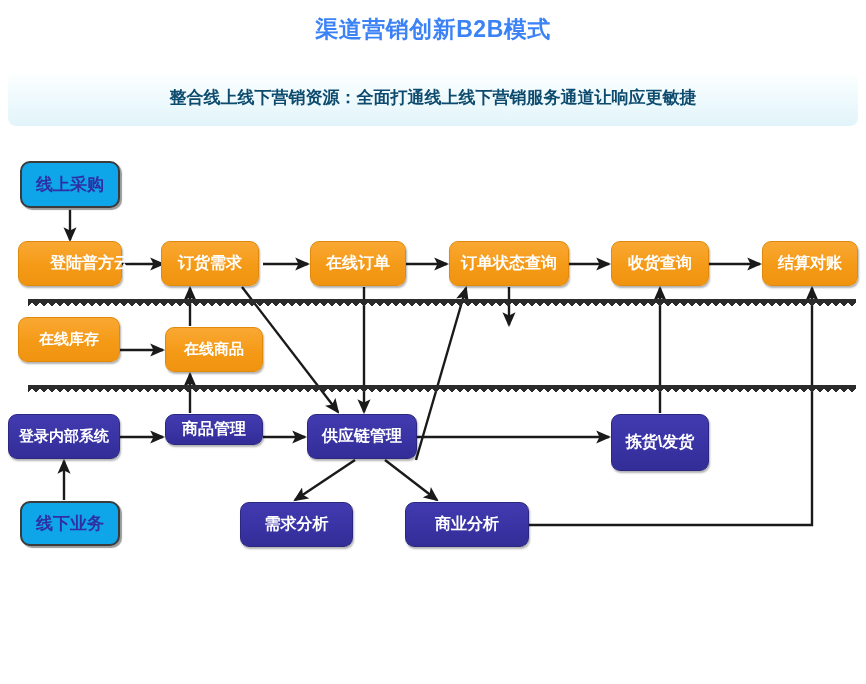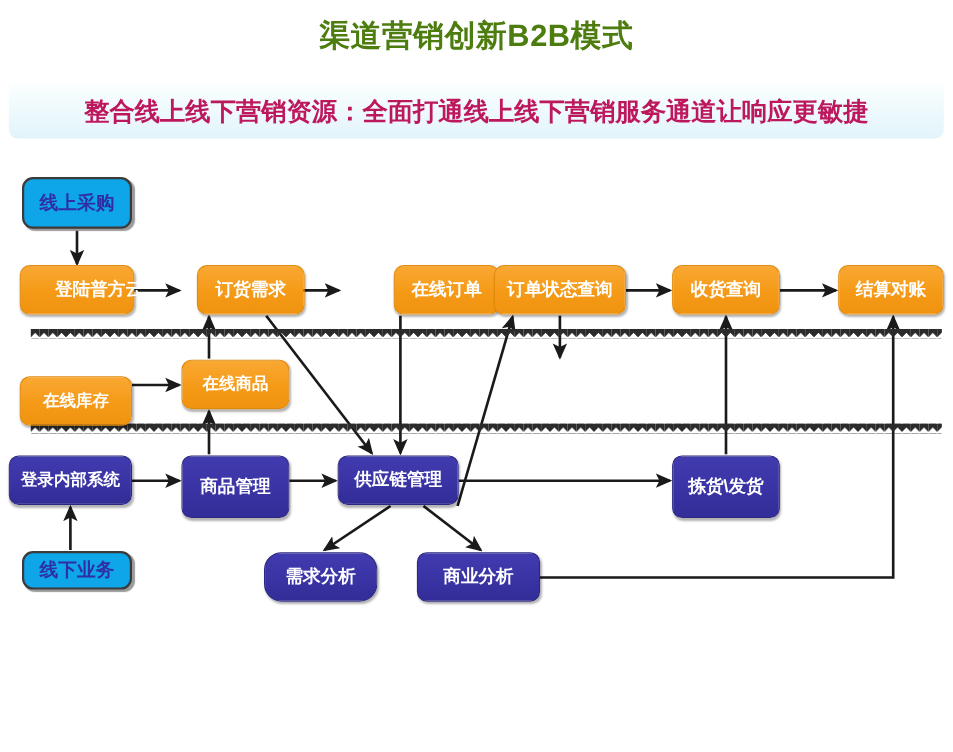--- a/index.html
+++ b/index.html
@@ -19,44 +19,44 @@
     overflow: hidden;
   }
 
   
   #title {
     position: absolute;
     left: 0;
     top: 14px;
     width: 866px;
     text-align: center;
-    font-size: 28px;
+    font-size: 23px;
     font-weight: bold;
     letter-spacing: 0.5px;
-    color: #4d7c0f;
+    color: #3b82f6;
     white-space: nowrap;
   }
   #subtitle-band {
     position: absolute;
     left: 8px;
     top: 72px;
     width: 850px;
     height: 54px;
     border-radius: 8px;
     background: linear-gradient(to bottom, #ffffff 0%, #f4fcfe 30%, #e2f4fa 100%);
   }
   #subtitle-text {
     position: absolute;
     left: 0;
     top: 86px;
     width: 866px;
     text-align: center;
-    font-size: 23px;
+    font-size: 17px;
     font-weight: bold;
-    color: #be185d;
+    color: #0c4a6e;
     white-space: nowrap;
   }
 
   
   #links {
     position: absolute;
     left: 0;
     top: 0;
     width: 866px;
     height: 684px;
@@ -162,31 +162,31 @@
       <path d="M 385 460 L 437 500"></path>
 
       <path d="M 660 413 L 660 288"></path>
 
       <path d="M 490 525 L 812 525 L 812 288"></path>
     </g>
   </svg>
 
   <div class="node plain" style="left:20px;  top:161px; width:100px; height:47px;">线上采购</div>
   <div class="node orange" style="left:18px;  top:241px; width:104px; height:45px;padding-left:40px;">登陆普方云</div>
-  <div class="node orange" style="left:179px; top:241px; width:98px;  height:45px;">订货需求</div>
-  <div class="node orange" style="left:310px; top:241px; width:96px;  height:45px;margin-left:48px;">在线订单</div>
+  <div class="node orange" style="left:161px; top:241px; width:98px;  height:45px;">订货需求</div>
+  <div class="node orange" style="left:310px; top:241px; width:96px;  height:45px;">在线订单</div>
   <div class="node orange" style="left:449px; top:241px; width:120px; height:45px;">订单状态查询</div>
   <div class="node orange" style="left:611px; top:241px; width:98px;  height:45px;">收货查询</div>
   <div class="node orange" style="left:762px; top:241px; width:96px;  height:45px;">结算对账</div>
 
-  <div class="node orange small" style="left:18px;  top:342px; width:102px; height:45px;">在线库存</div>
+  <div class="node orange small" style="left:18px;  top:317px; width:102px; height:45px;">在线库存</div>
   <div class="node orange small" style="left:165px; top:327px; width:98px;  height:45px;">在线商品</div>
 
   <div class="node blue small" style="left:8px;   top:414px; width:112px; height:45px;text-align:right;">登录内部系统</div>
-  <div class="node blue" style="left:165px; top:414px; width:98px;  height:57px;text-align:center;">商品管理</div>
+  <div class="node blue" style="left:165px; top:414px; width:98px;  height:31px;text-align:center;">商品管理</div>
   <div class="node blue" style="left:307px; top:414px; width:110px; height:45px;">供应链管理</div>
   <div class="node blue" style="left:611px; top:414px; width:98px;  height:57px;">拣货\发货</div>
 
-  <div class="node plain" style="left:20px;  top:501px; width:100px; height:35px;font-family:Liberation Mono, monospace;">线下业务</div>
-  <div class="node blue" style="left:240px; top:502px; width:103px; height:45px;border-radius:16px;">需求分析</div>
-  <div class="node blue" style="left:379px; top:502px; width:112px; height:45px;">商业分析</div>
+  <div class="node plain" style="left:20px;  top:501px; width:100px; height:45px;font-family:Liberation Mono, monospace;">线下业务</div>
+  <div class="node blue" style="left:240px; top:502px; width:113px; height:45px;">需求分析</div>
+  <div class="node blue" style="left:405px; top:502px; width:124px; height:45px;">商业分析</div>
 
 </div>
 
 </body></html>

